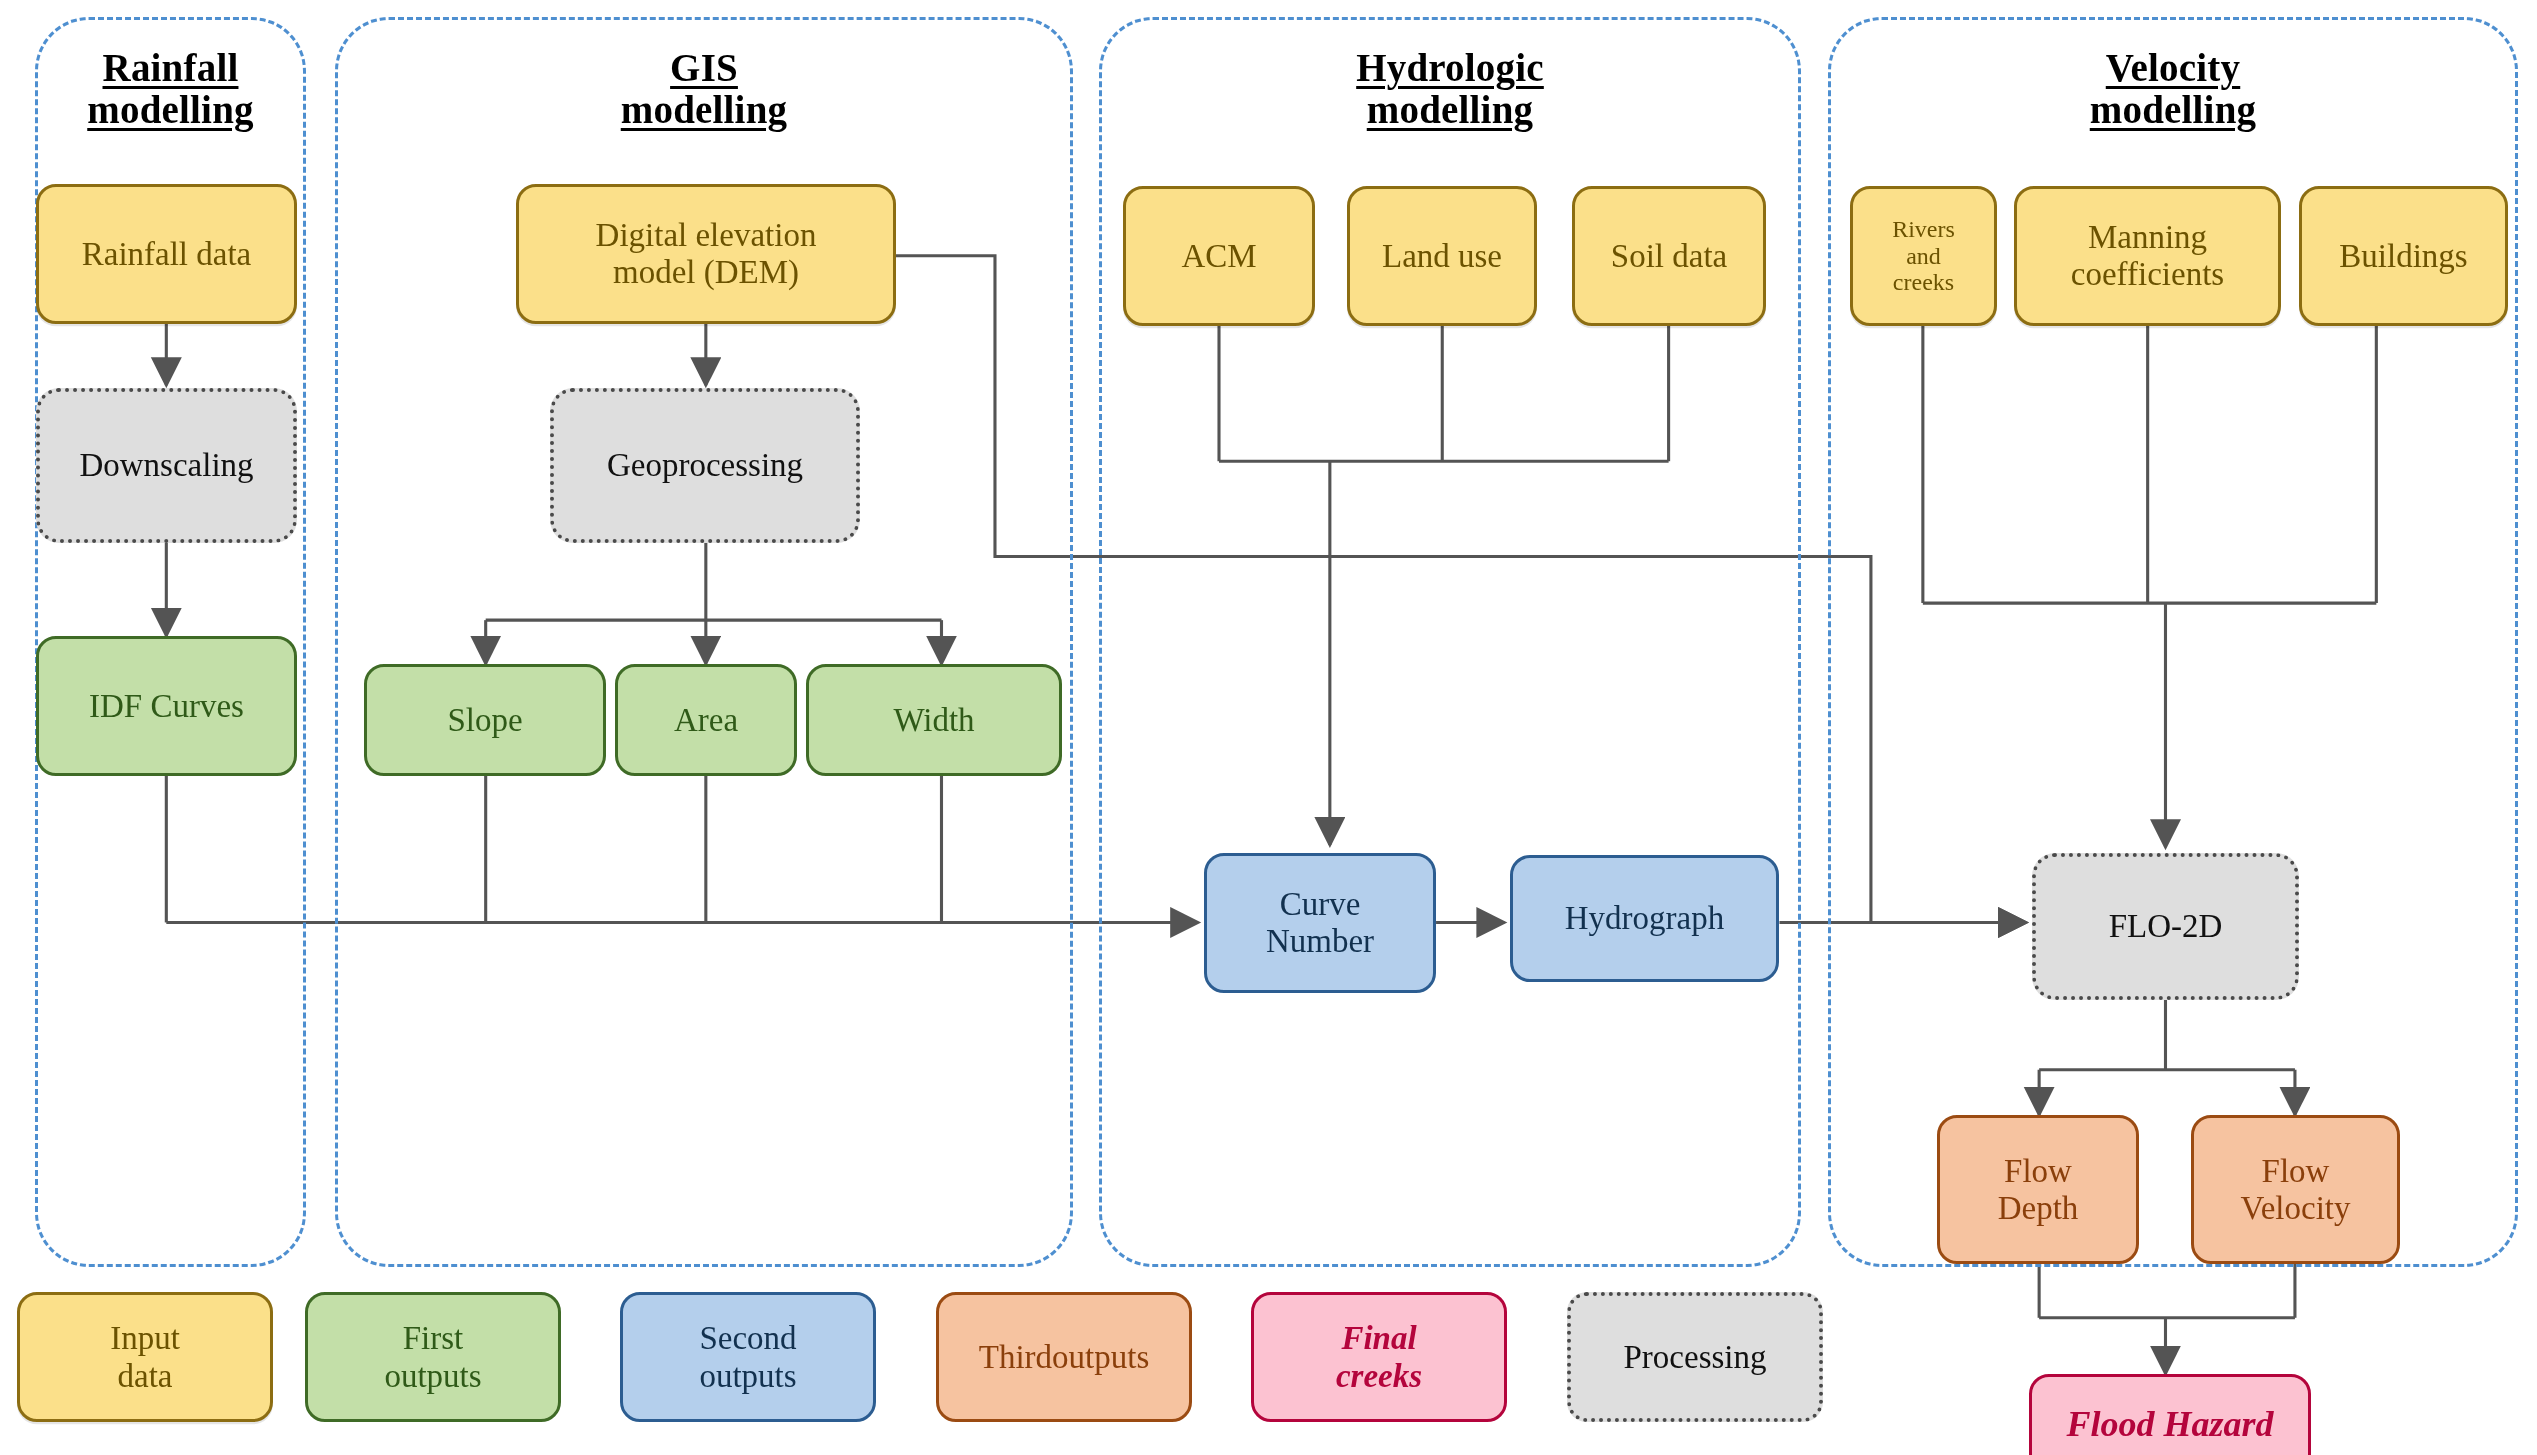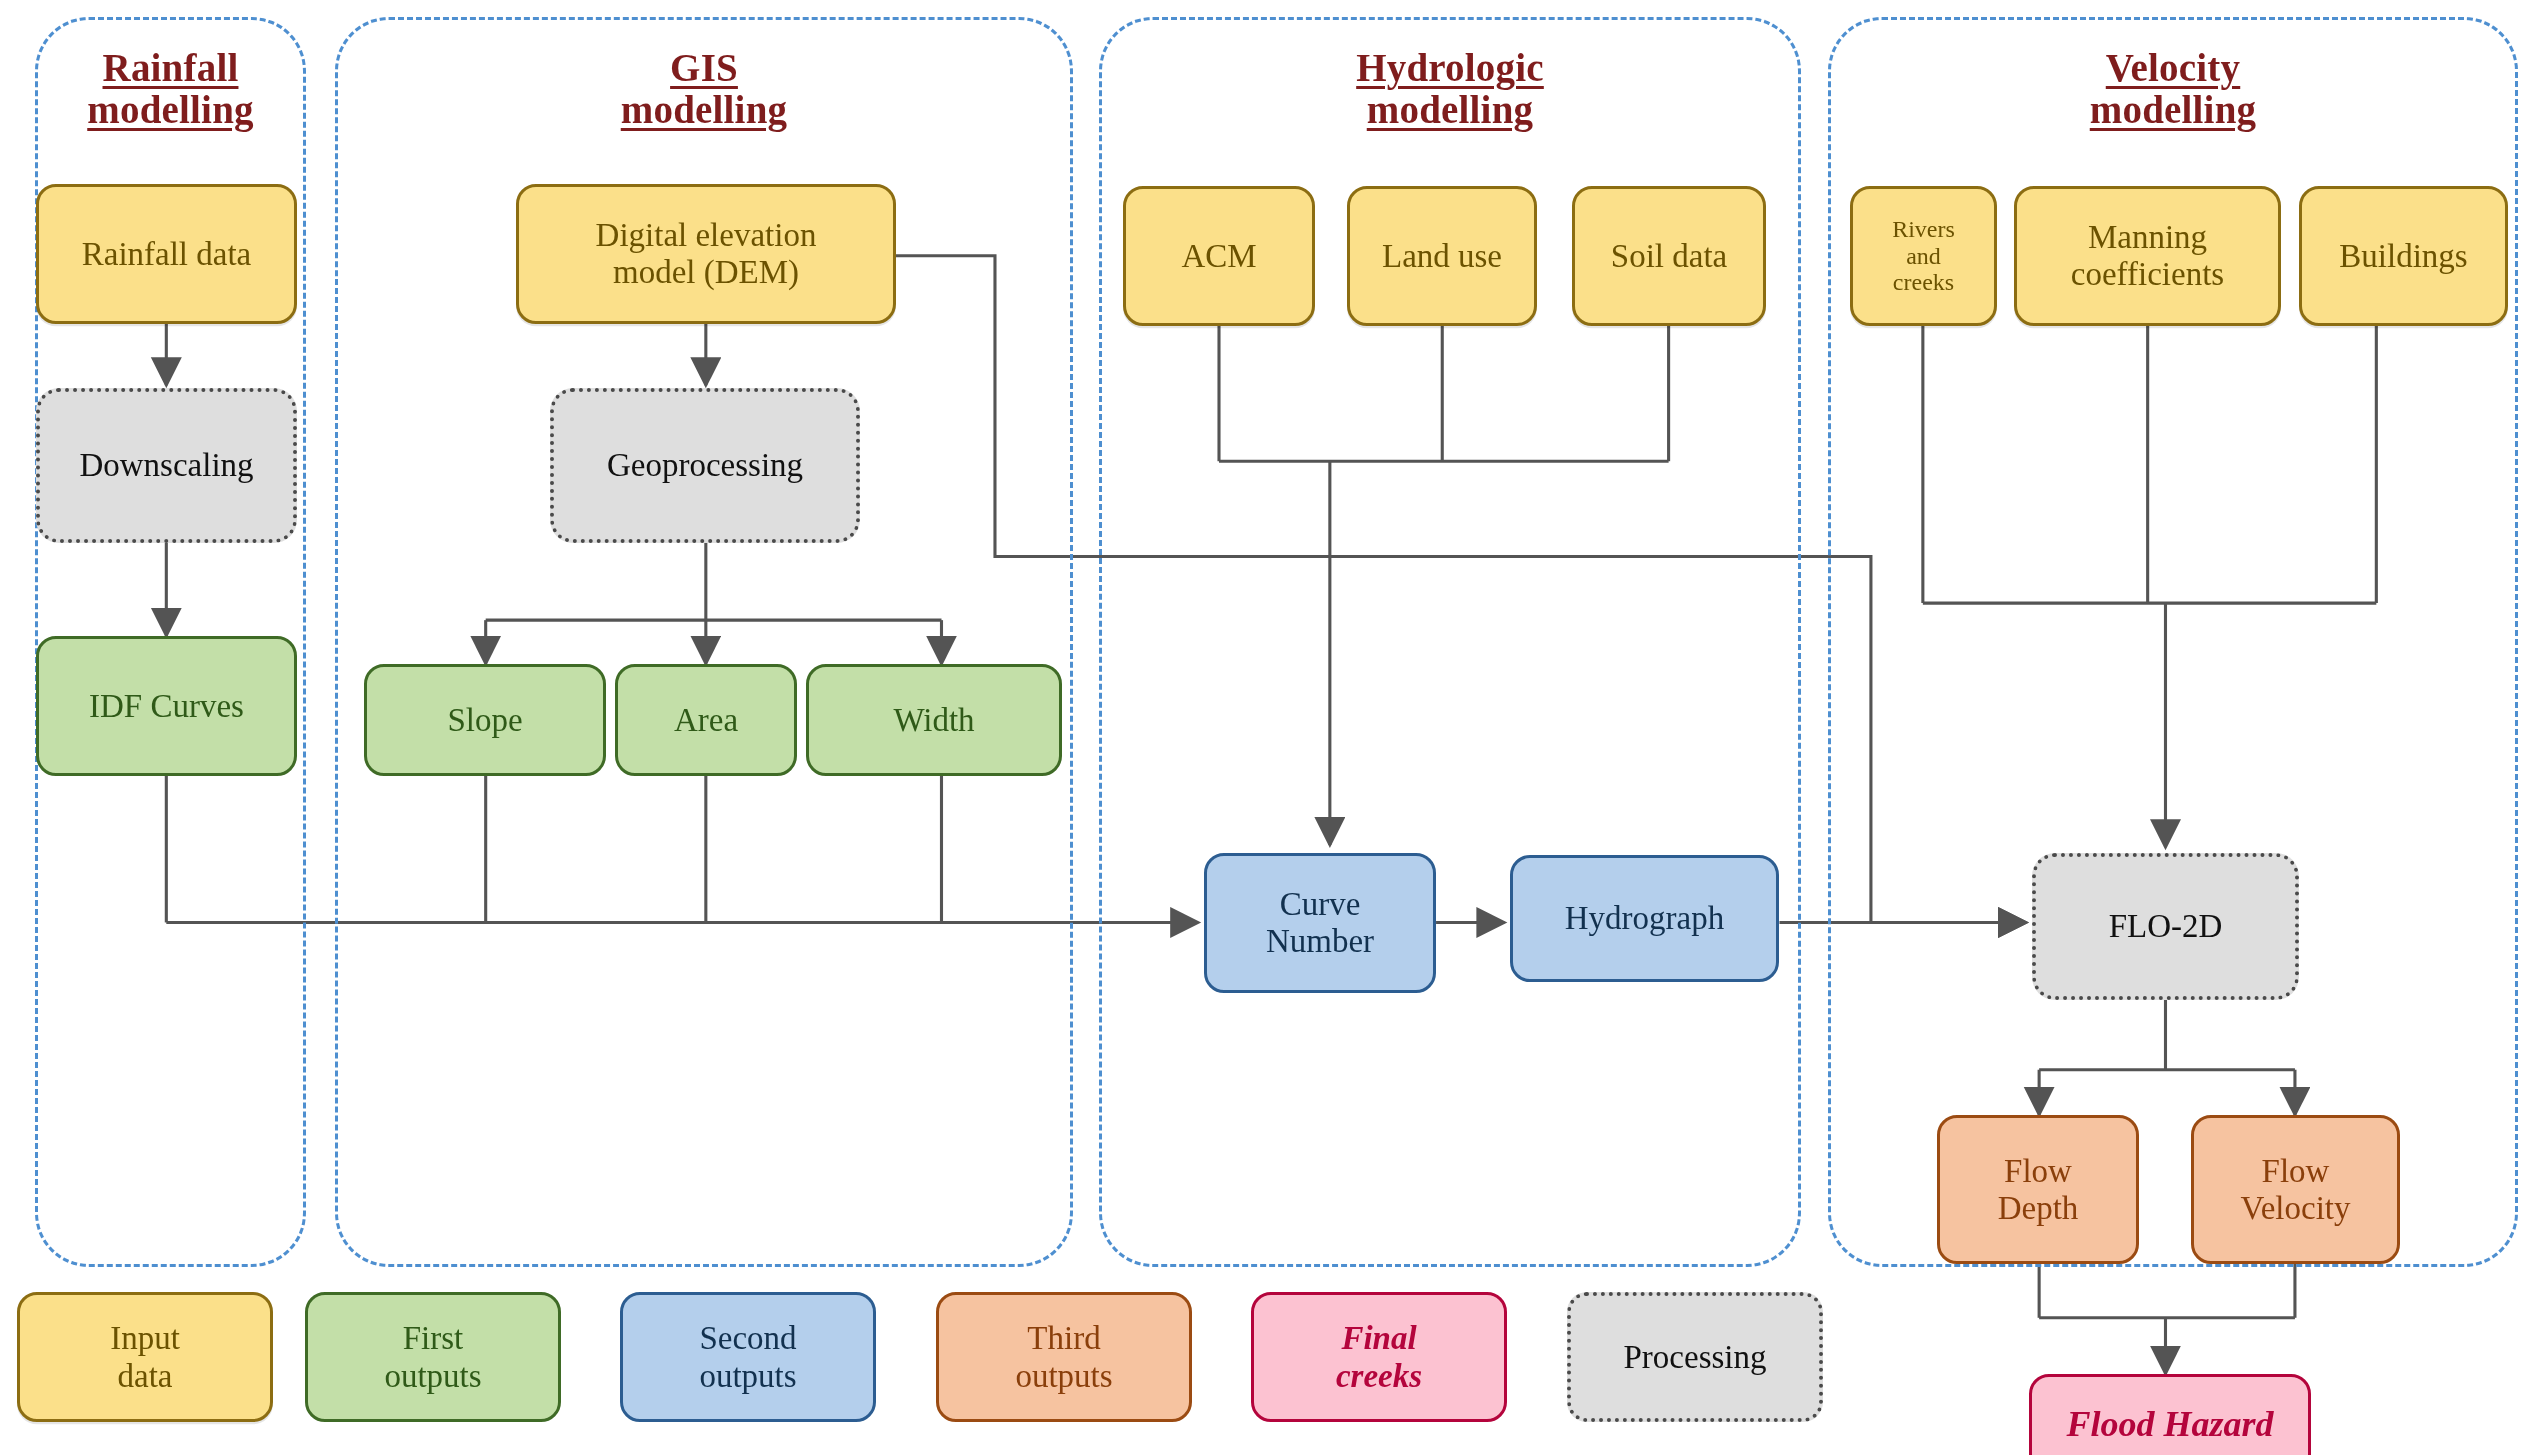--- a/index.html
+++ b/index.html
@@ -17,21 +17,21 @@
     border:3.9px dashed #4e8fd0;
     border-radius:54px;
     box-sizing:border-box;
     background:transparent;
   }
   .group-title{
     position:absolute;
     text-align:center;
     font-size:39px;
     font-weight:bold;
-    color:#7f1d1d;
+    color:#000000;
     line-height:1.08;
     letter-spacing:0.2px;
   }
   .group-title span{
     display:block;
     text-decoration:underline;
     text-underline-offset:4.7px;
     text-decoration-thickness:3.1px;
   }
 
@@ -276,21 +276,21 @@
   <div class="legend-item t-first" style="left:305px; top:1292px; width:256px; height:130px; flex-direction:column;">
     <span class="lbl">First</span>
     <span class="lbl">outputs</span>
   </div>
 
   <div class="legend-item t-second" style="left:620px; top:1292px; width:256px; height:130px; flex-direction:column;">
     <span class="lbl">Second</span>
     <span class="lbl">outputs</span>
   </div>
 
-  <div class="legend-item t-third" style="left:936px; top:1292px; width:256px; height:130px; flex-direction:column;">
+  <div class="legend-item t-third" style="left:936px; top:1292px; width:256px; height:130px; flex-direction:row;">
     <span class="lbl">Third</span>
     <span class="lbl">outputs</span>
   </div>
 
   <div class="legend-item t-final" style="left:1251px; top:1292px; width:256px; height:130px; flex-direction:column;">
     <span class="lbl">Final</span>
     <span class="lbl">creeks</span>
   </div>
 
   <div class="legend-item t-proc" style="left:1567px; top:1292px; width:256px; height:130px;">

